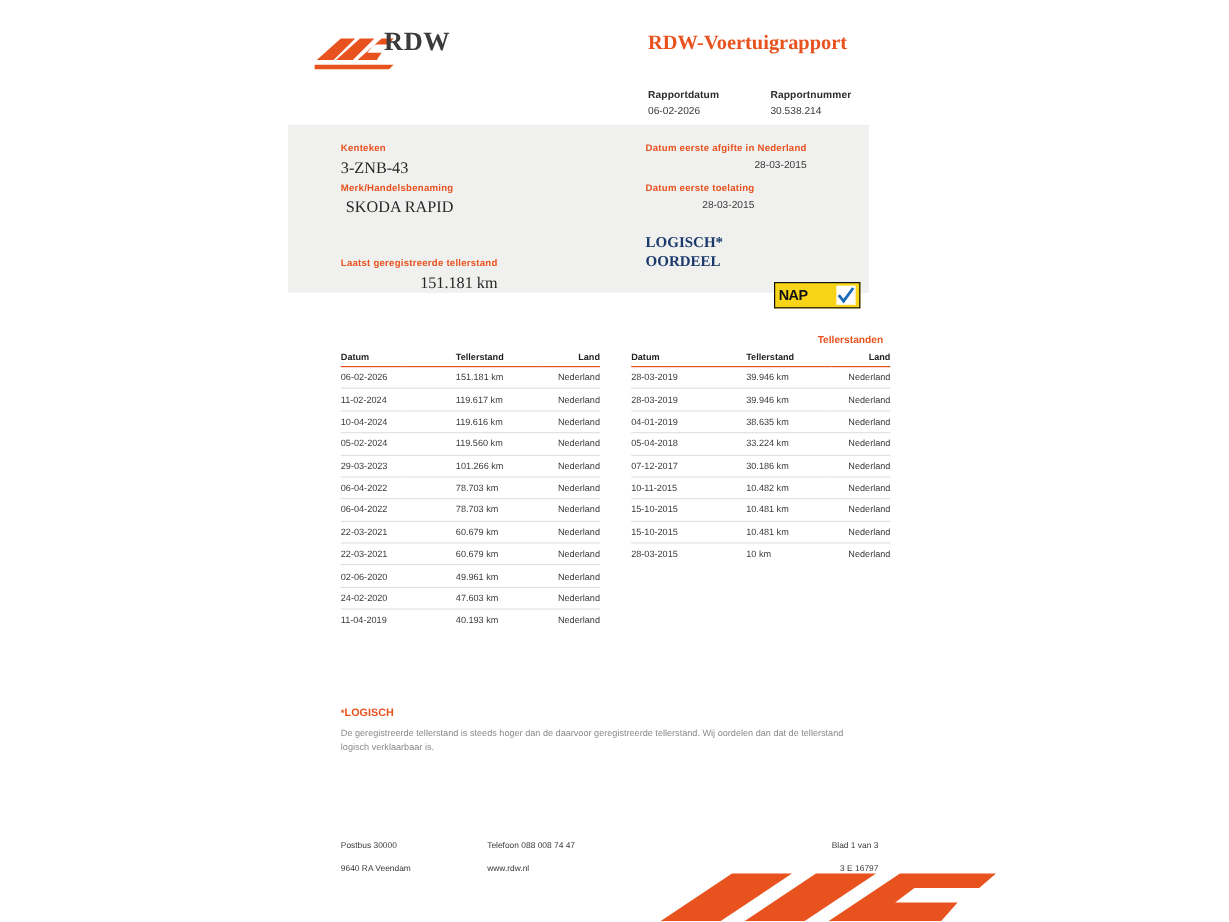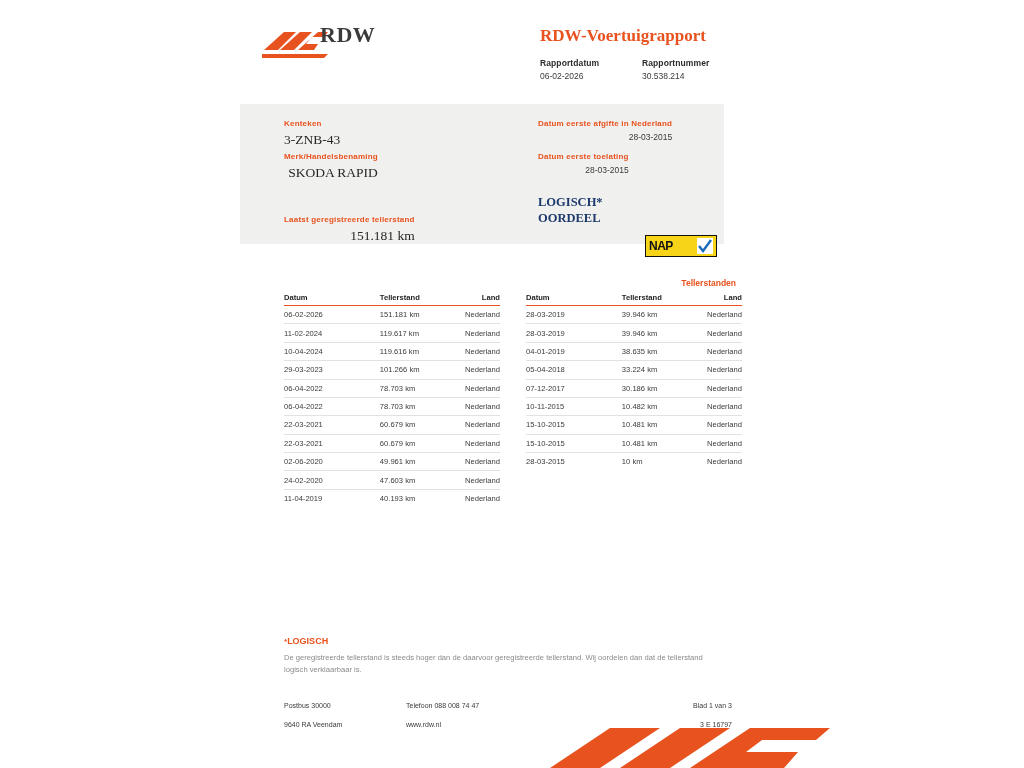--- a/index.html
+++ b/index.html
@@ -50,21 +50,21 @@
     font-weight: bold;
     color: #e8521e;
     font-family: "Liberation Serif", serif;
   }
   .meta-row {
     position: absolute;
     left: 540px; top: 58px;
     display: flex;
     gap: 18px;
   }
-  .meta-block { width: 84px; }
+  .meta-block { width: 84px; margin-top: 16px; }
   .meta-label {
     font-size: 8.5px;
     font-weight: bold;
     color: #2b2b2b;
     letter-spacing: 0.1px;
     white-space: nowrap;
   }
   .meta-value {
     font-size: 8.5px;
     color: #3a3a3a;
@@ -172,21 +172,21 @@
   table.odo td {
     padding: 4.2px 0;
     border-bottom: 1px solid #e2e2e2;
     white-space: nowrap;
   }
   table.odo tr.noborder td { border-bottom: none; }
 
   
   .footnote {
     position: absolute;
-    left: 284px; top: 636px;
+    left: 284px; top: 589px;
     width: 430px;
   }
   .fn-title {
     font-size: 9px;
     font-weight: bold;
     color: #e8521e;
   }
   .fn-title .star { font-size: 8px; }
   .fn-body {
     margin-top: 6px;
@@ -308,20 +308,25 @@
                 <td>11-02-2024</td>
                 <td class="c">119.617 km</td>
                 <td class="r">Nederland</td>
               </tr>
               <tr>
                 <td>10-04-2024</td>
                 <td class="c">119.616 km</td>
                 <td class="r">Nederland</td>
               </tr>
               <tr>
+                <td>05-02-2024</td>
+                <td class="c">119.560 km</td>
+                <td class="r">Nederland</td>
+              </tr>
+              <tr>
                 <td>29-03-2023</td>
                 <td class="c">101.266 km</td>
                 <td class="r">Nederland</td>
               </tr>
               <tr>
                 <td>06-04-2022</td>
                 <td class="c">78.703 km</td>
                 <td class="r">Nederland</td>
               </tr>
               <tr>

